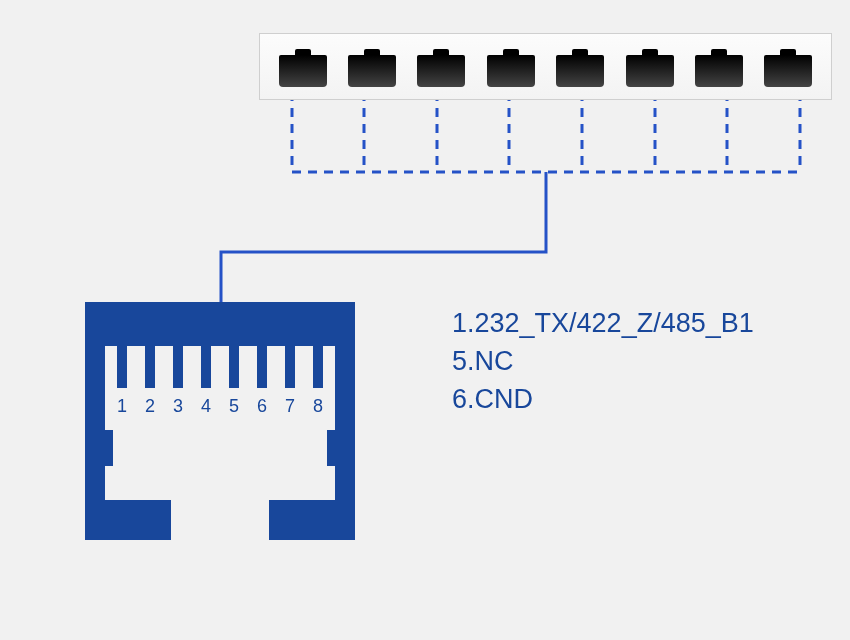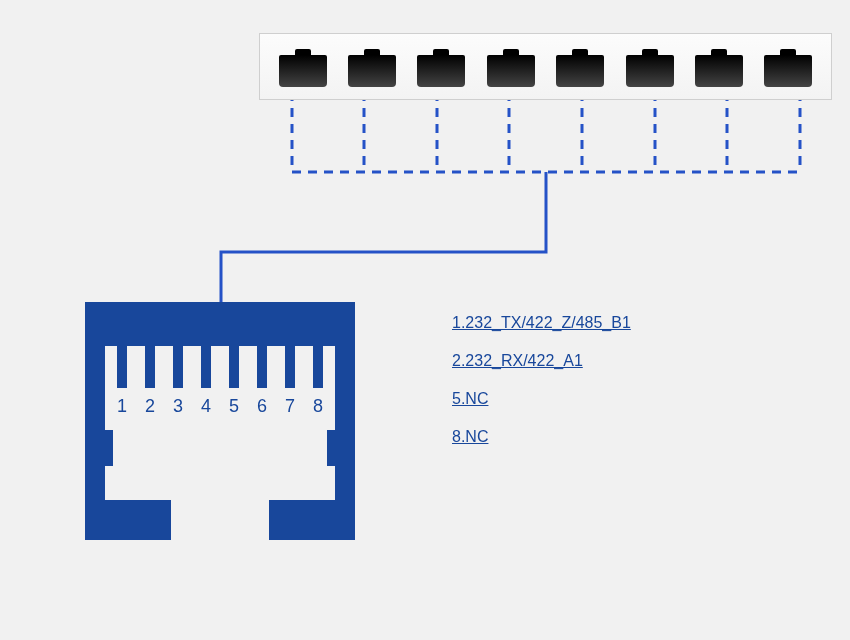--- a/index.html
+++ b/index.html
@@ -130,23 +130,22 @@
     width: 10px;
     text-align: center;
   }
 
   
   .legend {
     position: absolute;
     left: 452px;
     top: 304px;
     color: #18479b;
-    font-size: 16px;
+    font-size: 27px;
     line-height: 38px;
-    text-decoration: underline;
   }
   .legend .row {
     white-space: nowrap;
   }
 </style>
 </head>
 <body>
 
 <div class="stage">
 
@@ -231,18 +230,17 @@
       <span>4</span>
       <span>5</span>
       <span>6</span>
       <span>7</span>
       <span>8</span>
     </div>
   </div>
 
   <div class="legend">
     <div class="row">1.232_TX/422_Z/485_B1</div>
-    <div class="row">2.232_RX/422_A1</div>
     <div class="row">5.NC</div>
-    <div class="row">8.NC</div>
+    <div class="row">6.CND</div>
   </div>
 
 </div>
 
 </body></html>

